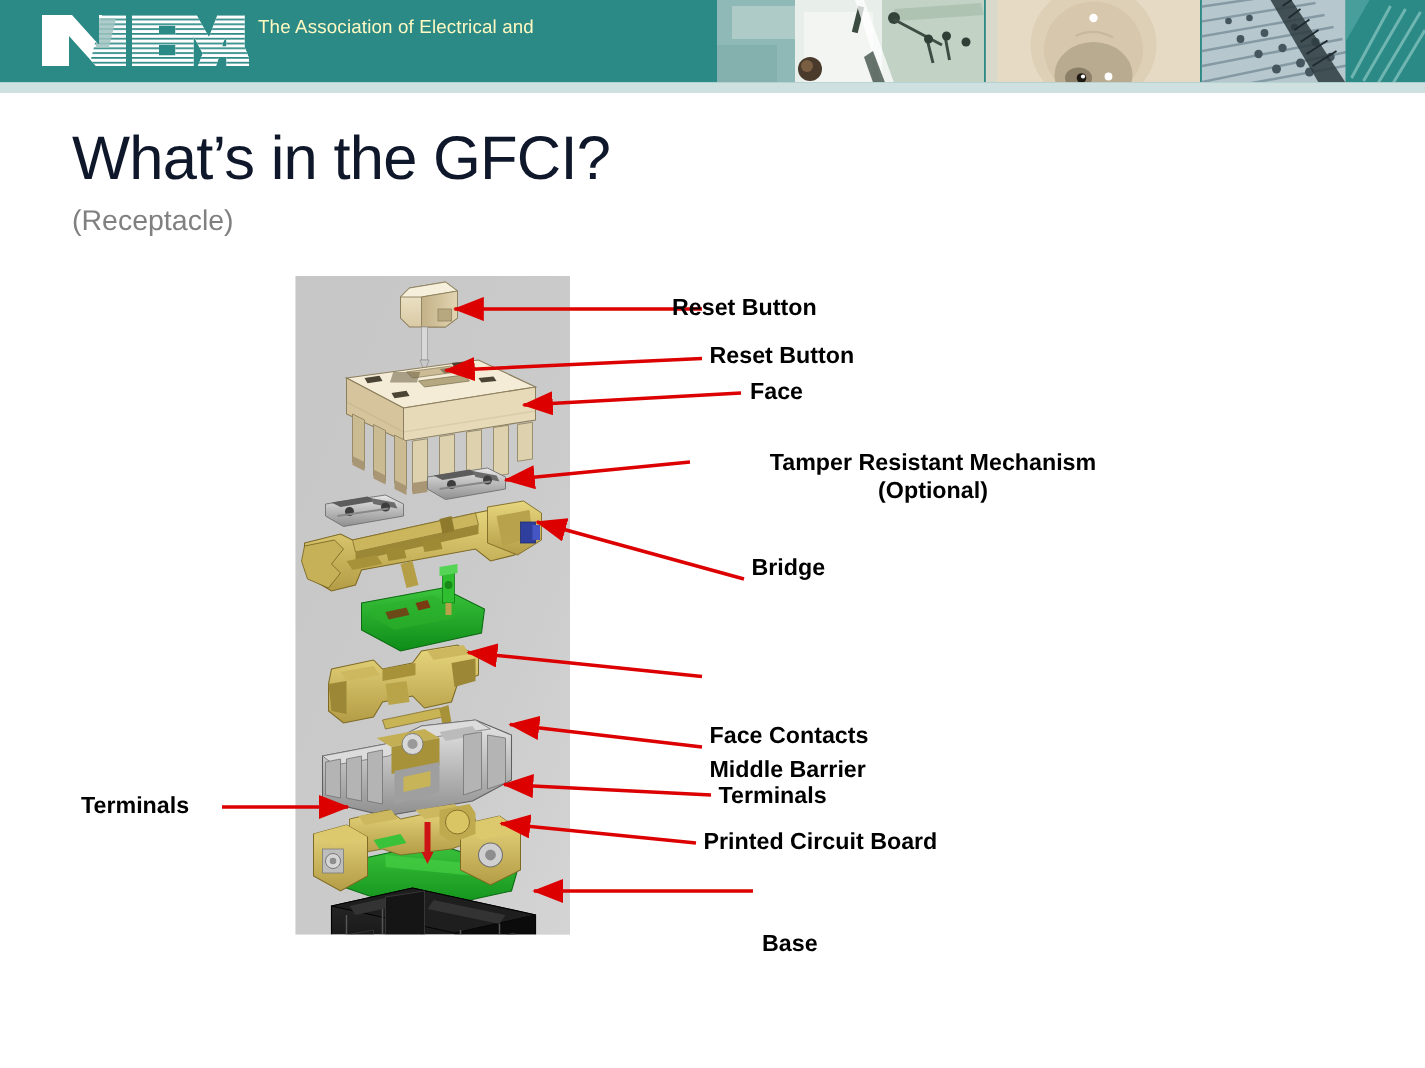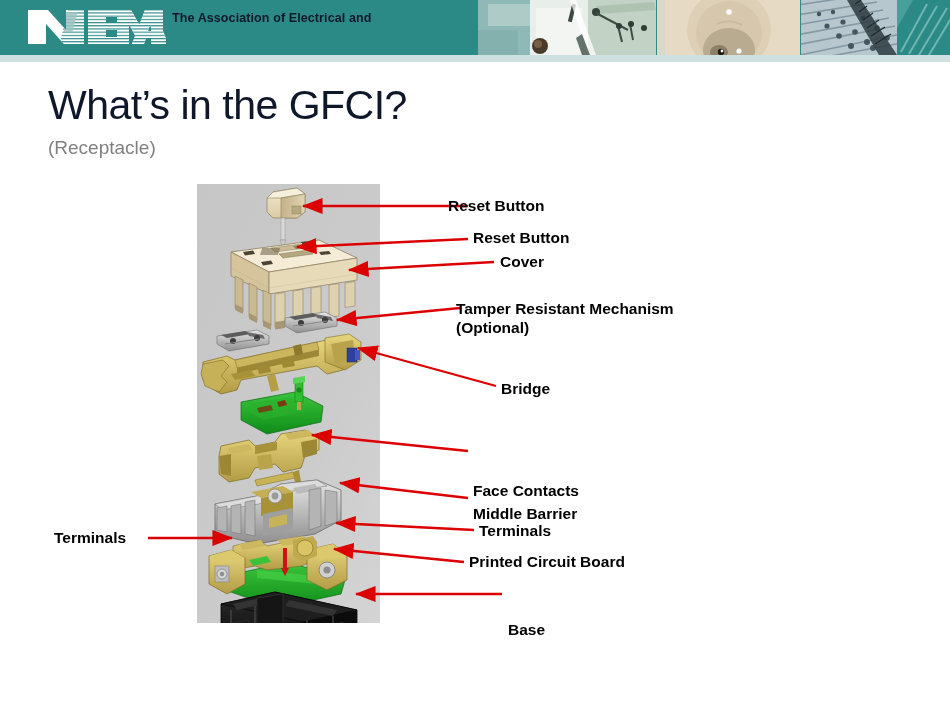--- a/index.html
+++ b/index.html
@@ -5,21 +5,21 @@
   html,body{margin:0;padding:0;background:#ffffff;}
   body{width:950px;height:712px;position:relative;overflow:hidden;
        font-family:"Liberation Sans", sans-serif;}
 
   
   #header{position:absolute;left:0;top:0;width:950px;height:55px;
           background:#2c8a86;overflow:hidden;}
   #logo{position:absolute;left:26px;top:6px;width:140px;height:42px;}
   #logo svg{display:block;}
   #assoc-line{position:absolute;left:172px;top:10px;width:290px;
-              color:#0f172a;font-weight:bold;font-size:12.5px;line-height:16px;
+              color:#fef9c3;font-weight:normal;font-size:12.5px;line-height:16px;
               letter-spacing:.1px;}
   #assoc-line div{white-space:nowrap;}
 
   .photo{position:absolute;top:0;height:55px;overflow:hidden;}
   #photo1{left:478px;width:178px;}
   #photo2{left:657px;width:143px;}
   #photo3{left:801px;width:149px;}
 
   #header-underline{position:absolute;left:0;top:55px;width:950px;height:7px;
                     background:#cfe0e1;}
@@ -40,22 +40,22 @@
   #annotations{position:absolute;left:0;top:0;width:950px;height:712px;
                pointer-events:none;}
 
   .label{position:absolute;font-weight:bold;color:#000000;
          font-size:15.5px;line-height:19px;white-space:nowrap;}
 
   
   #lbl-reset   {left:448px;top:196px;}
   #lbl-test    {left:473px;top:228px;}
   #lbl-cover   {left:500px;top:252px;}
-  #lbl-tamper  {left:456px;top:299px;width:260px;text-align:left;white-space:normal;}
-  #lbl-bridge  {left:501px;top:379px;text-align:center;}
+  #lbl-tamper  {left:492px;top:299px;width:260px;text-align:center;white-space:normal;}
+  #lbl-bridge  {left:501px;top:369px;text-align:center;}
   #lbl-face    {left:473px;top:442px;margin-top:39px;}
   #lbl-middle  {left:473px;top:504px;}
   #lbl-term-r  {left:479px;top:521px;}
   #lbl-pcb     {left:469px;top:552px;}
   #lbl-base    {left:508px;top:620px;}
   #lbl-term-l  {left:54px;top:528px;}
 </style>
 </head>
 <body>
 
@@ -430,21 +430,21 @@
     <line x1="474" y1="530" x2="336" y2="523"></line>
     <line x1="464" y1="562" x2="334" y2="549"></line>
     <line x1="502" y1="594" x2="356" y2="594"></line>
     <line x1="148" y1="538" x2="232" y2="538"></line>
   </g>
 </svg>
 
 <div id="annotations-text">
   <div class="label" id="lbl-reset">Reset Button</div>
   <div class="label" id="lbl-test">Reset Button</div>
-  <div class="label" id="lbl-cover">Cover</div>
+  <div class="label" id="lbl-cover">Face</div>
   <div class="label" id="lbl-tamper">
     <div>Tamper Resistant Mechanism</div>
     <div>(Optional)</div>
   </div>
   <div class="label" id="lbl-bridge">Bridge</div>
   <div class="label" id="lbl-face">Face Contacts</div>
   <div class="label" id="lbl-middle">Middle Barrier</div>
   <div class="label" id="lbl-term-r">Terminals</div>
   <div class="label" id="lbl-pcb">Printed Circuit Board</div>
   <div class="label" id="lbl-base">Base</div>

